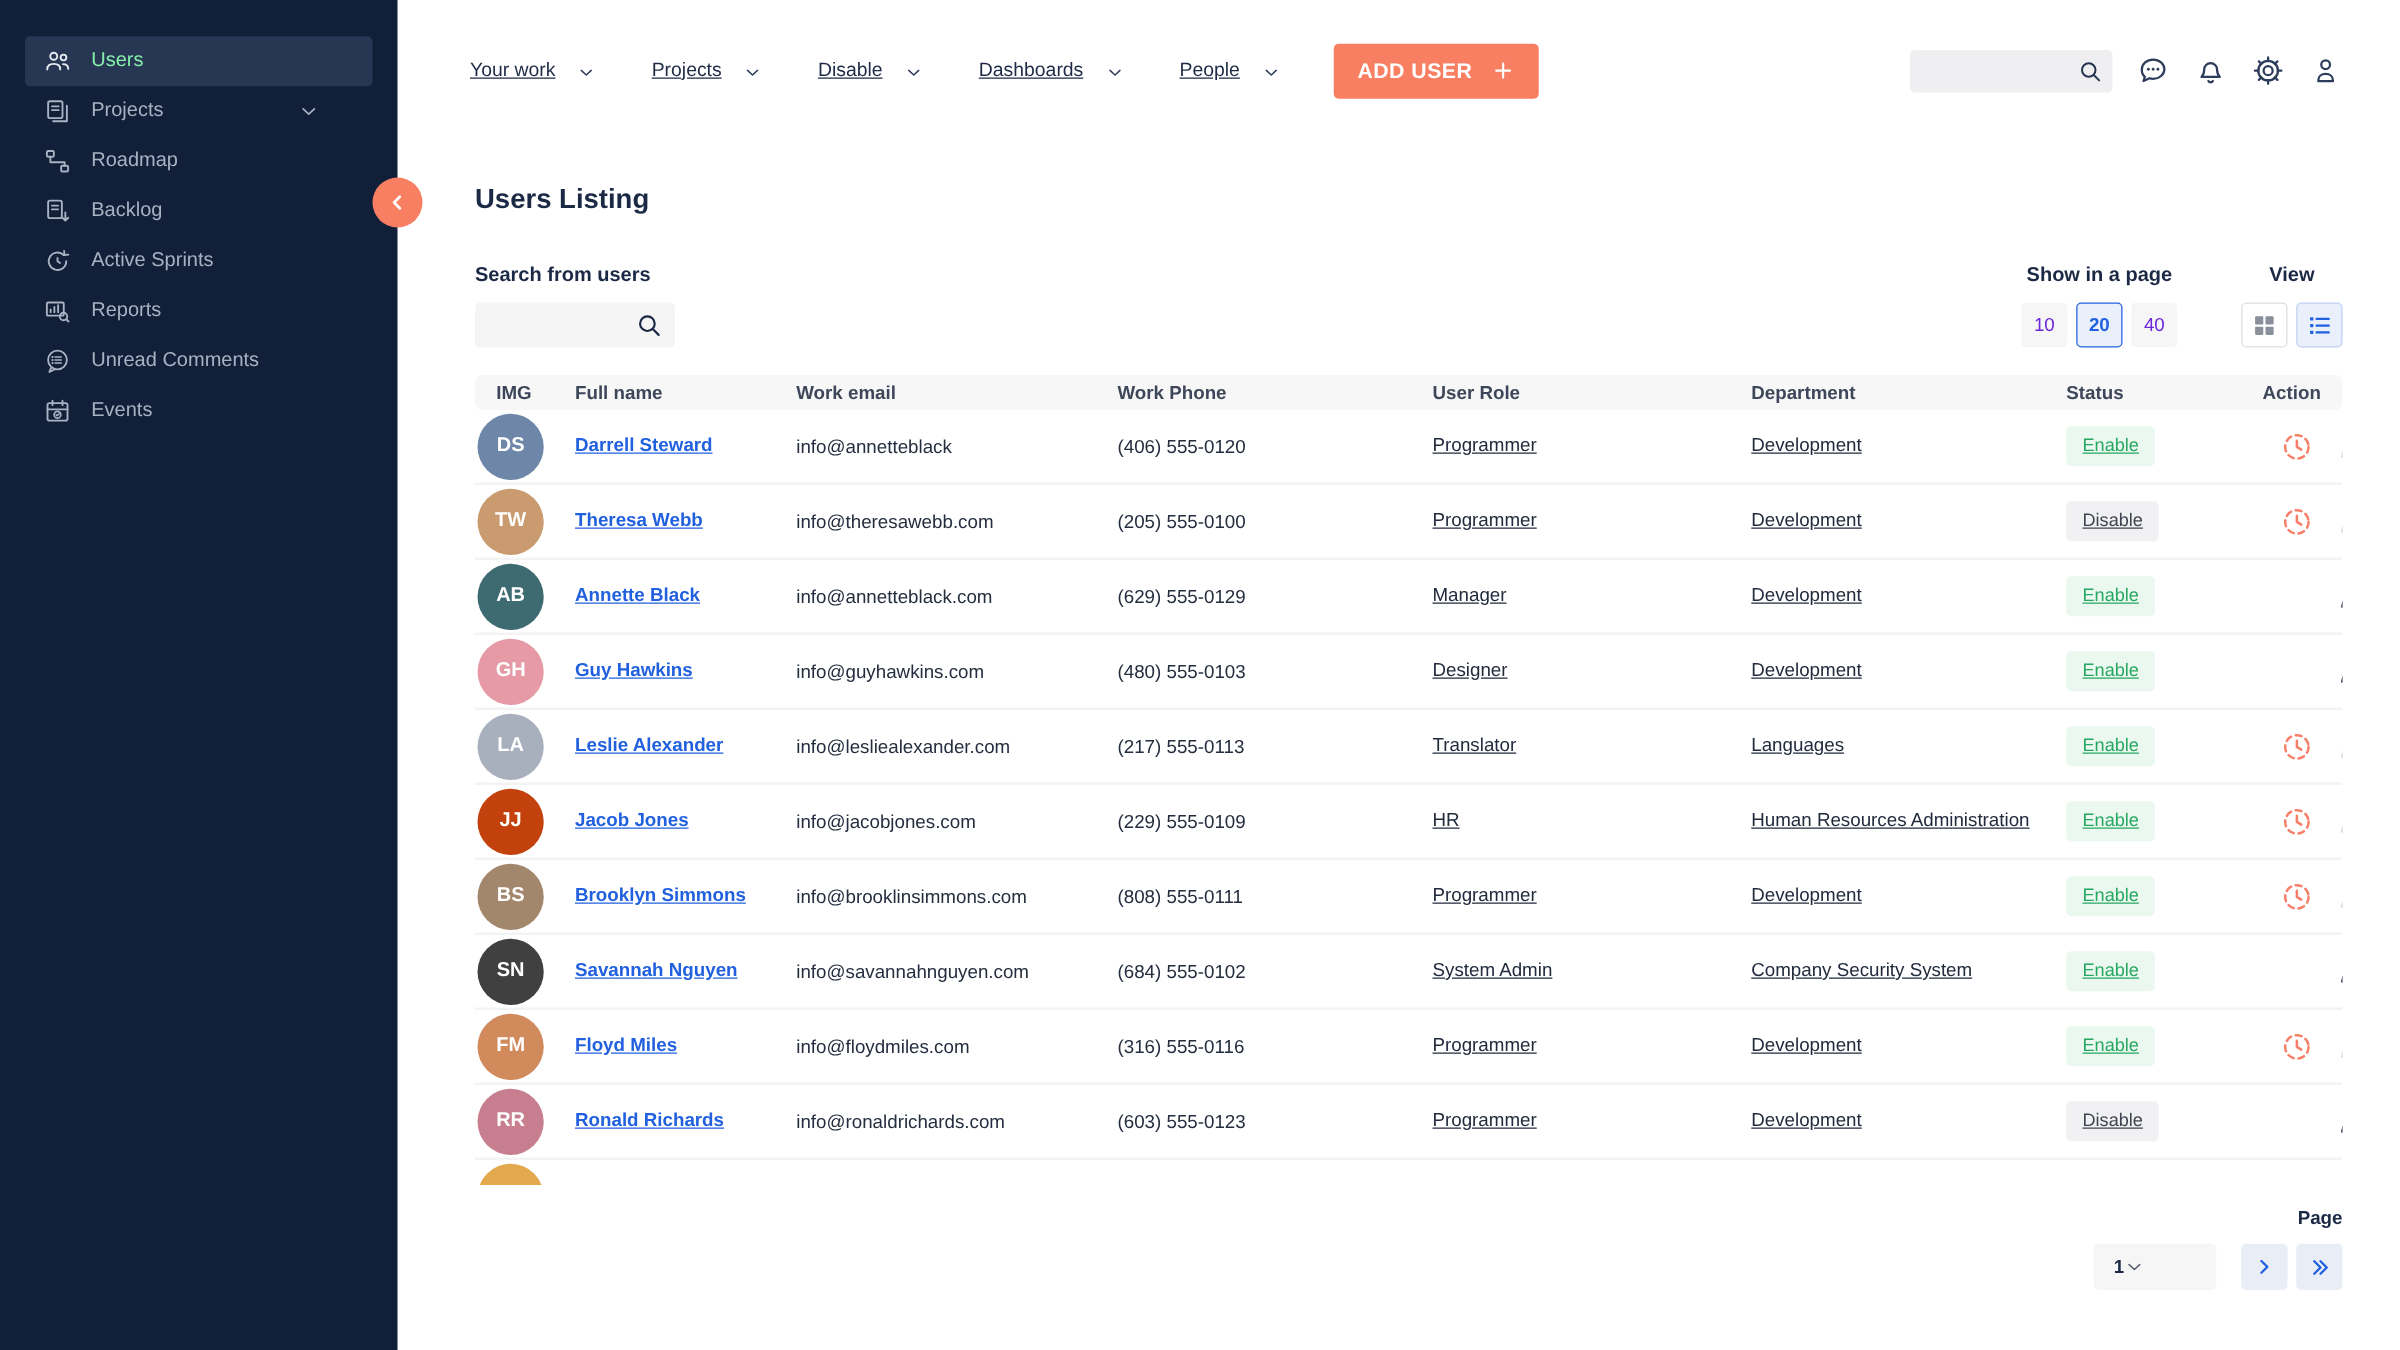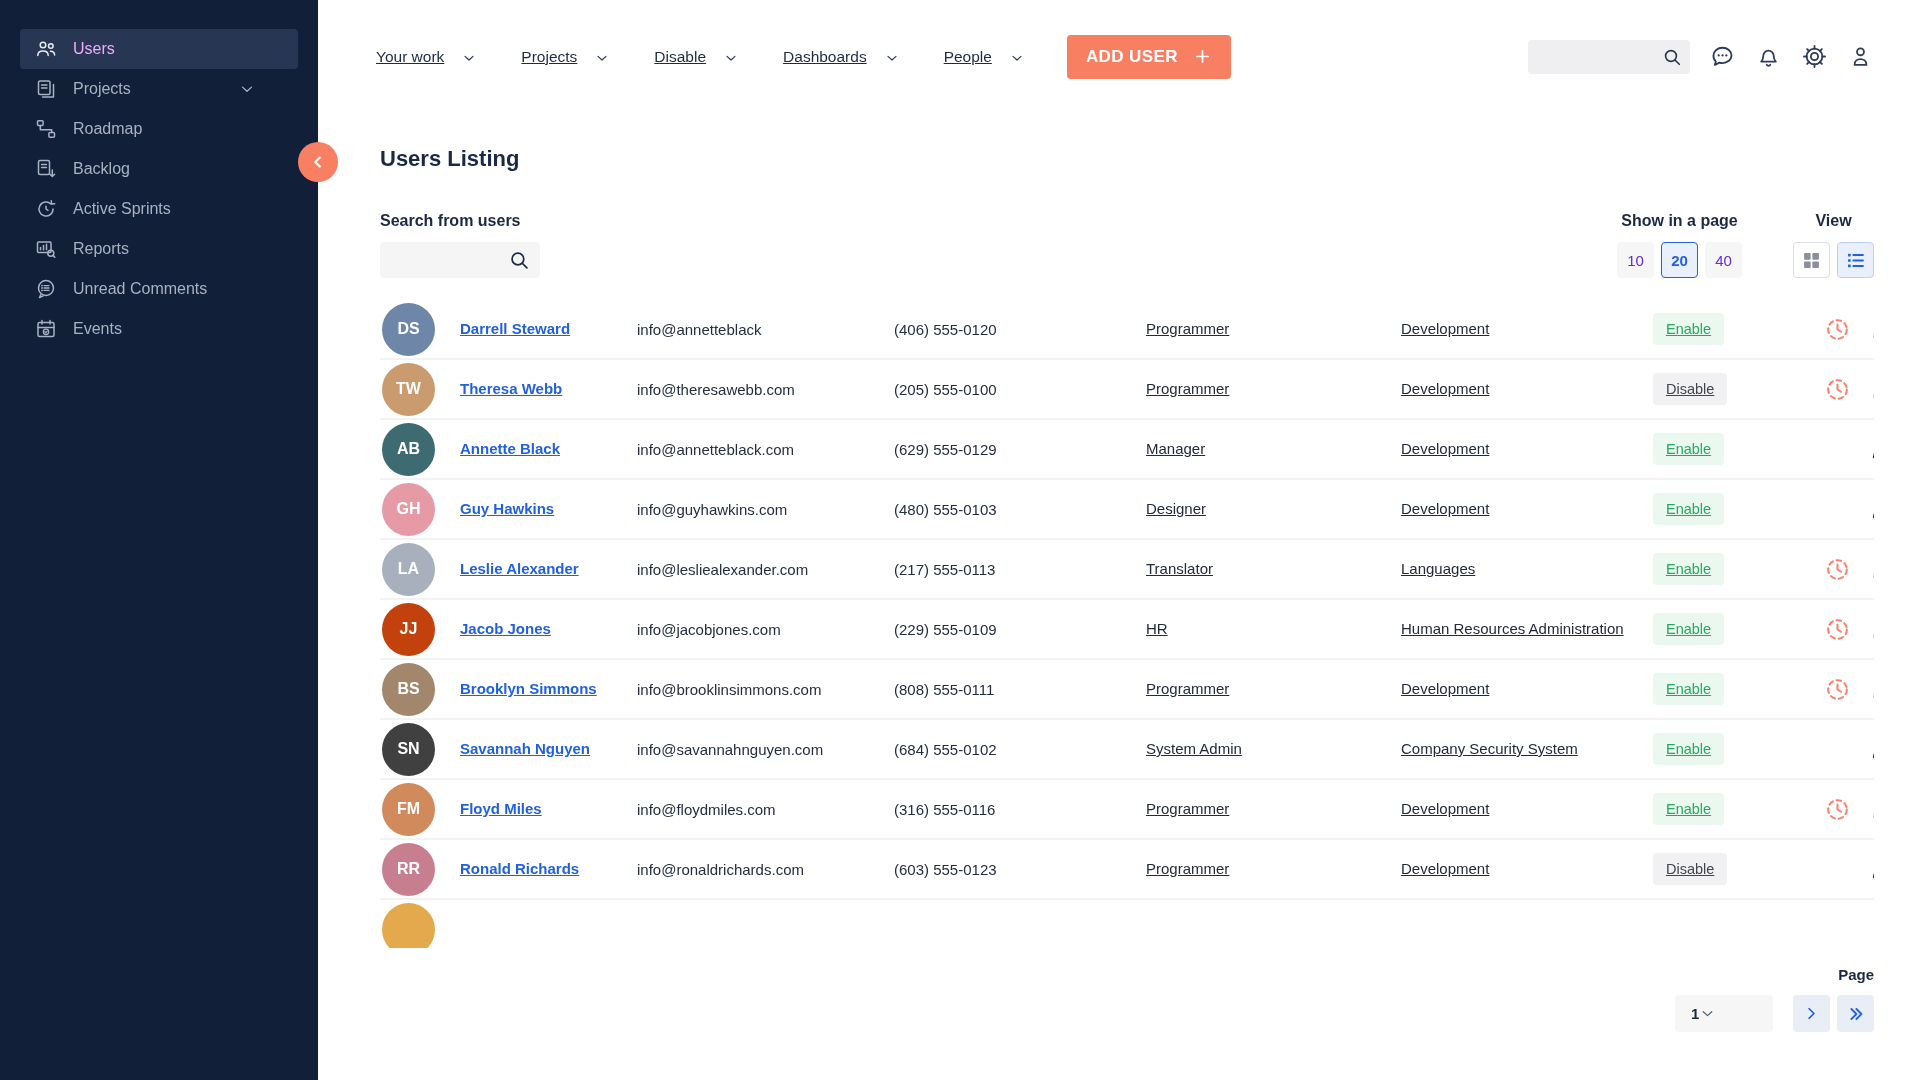--- a/index.html
+++ b/index.html
@@ -16,21 +16,21 @@
   .profile { height:113px; background:#1C2B46; display:flex; align-items:center; padding:0 24px; gap:17px; border-bottom:1px solid rgba(255,255,255,.06); }
   .p-avatar { width:48px; height:48px; border-radius:50%; position:relative; flex:none;
               display:flex; align-items:center; justify-content:center; color:#fff; font-weight:700; font-size:16px; }
   .status-dot { position:absolute; right:-2px; bottom:-2px; width:14px; height:14px; border-radius:50%; background:#26C161; border:3px solid #1C2B46; }
   .p-name { color:#fff; font-size:19px; font-weight:700; text-decoration:underline; display:block; }
   .p-role { color:#B9C0CC; font-size:14px; margin-top:7px; }
 
   .menu { margin-top:29px; }
   .menu-item { height:40px; display:flex; align-items:center; margin:0 20px; padding:0 14px; gap:15px;
                color:#A9B2C2; font-size:16px; border-radius:4px; }
-  .menu-item.active { background:#263653; color:#f0abfc; }
+  .menu-item.active { background:#263653; color:#86efac; }
   .menu-item .mi-icon { width:24px; height:24px; flex:none; color:#A9B2C2; }
   .menu-item.active .mi-icon { color:#E8ECF2; }
   .mi-chevron { margin-left:auto; margin-right:28px; width:18px; height:18px; color:#A9B2C2; }
   .mi-badge { margin-left:auto; margin-right:28px; background:#2C3C59; color:#fff; font-size:13px;
               min-width:35px; height:23px; border-radius:12px; display:flex; align-items:center; justify-content:center; }
 
   .collapse-btn { position:absolute; left:298px; top:142px; width:40px; height:40px; border-radius:50%;
                   background:#F97F63; border:none; display:flex; align-items:center; justify-content:center; z-index:3; }
   .collapse-btn svg { color:#fff; }
 
@@ -402,20 +402,30 @@
   <button class="vw-btn list active">
       <span>
         <svg width="21" height="21" viewBox="0 0 24 24">
           <use href="#i-list"></use>
         </svg>
       </span>
     </button>
 </div>
 
 <div class="table">
+  <div class="thead">
+    <div class="hcell">IMG</div>
+    <div class="hcell">Full name</div>
+    <div class="hcell">Work email</div>
+    <div class="hcell">Work Phone</div>
+    <div class="hcell">User Role</div>
+    <div class="hcell">Department</div>
+    <div class="hcell">Status</div>
+    <div class="hcell">Action</div>
+  </div>
 
   <div class="trow">
     <div>
         <div class="avatar" style="background: rgb(110, 135, 168);">
           <span>DS</span>
         </div>
       </div>
     <div><a class="name-link">Darrell Steward</a></div>
     <div class="cell-text">info@annetteblack</div>
     <div class="cell-text">(406) 555-0120</div>

